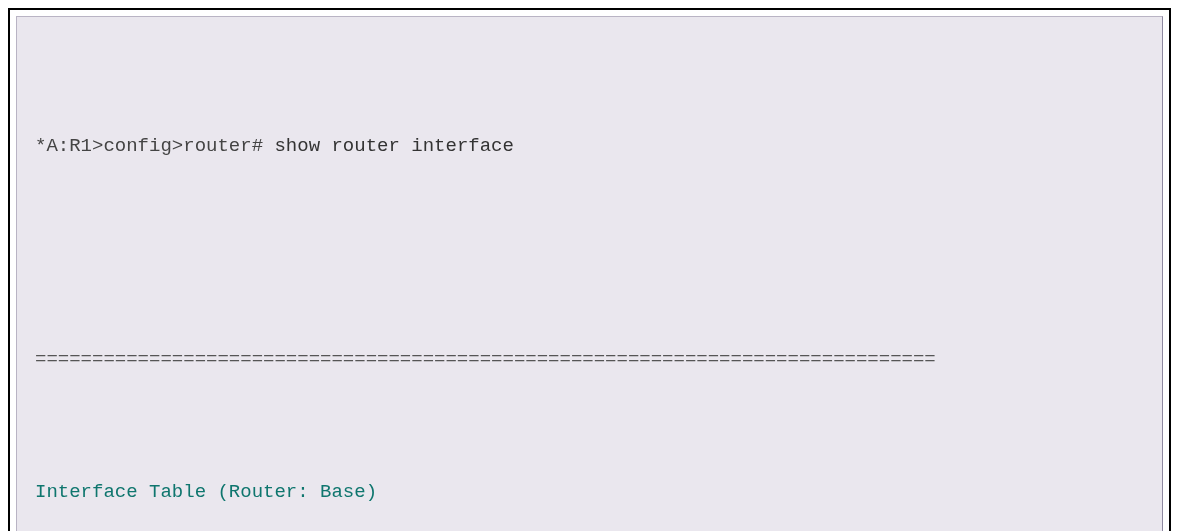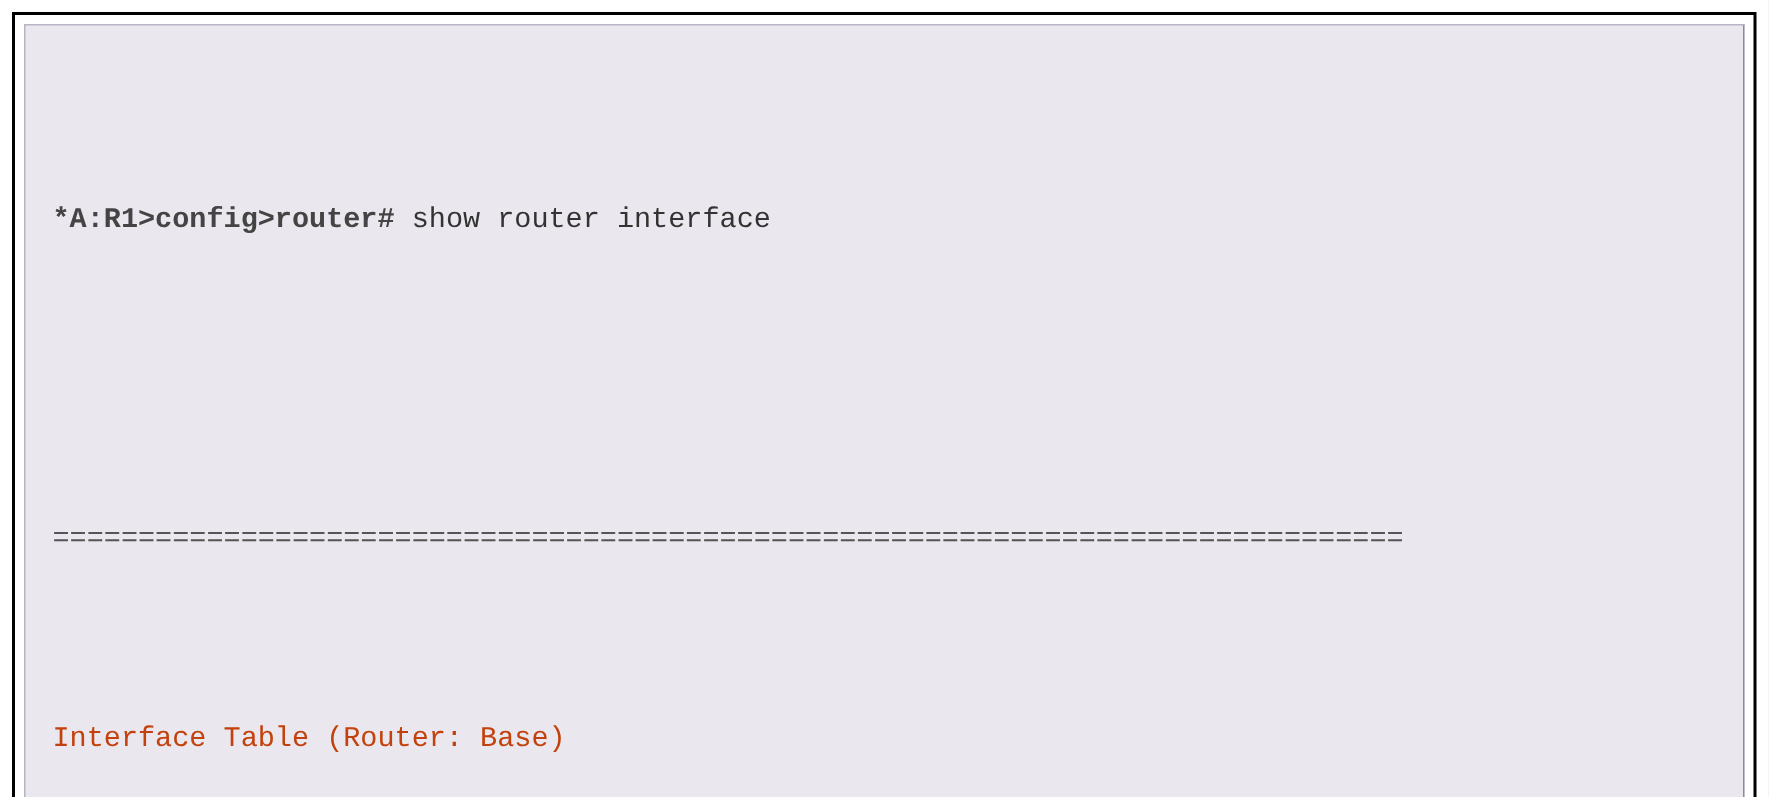--- a/index.html
+++ b/index.html
@@ -24,32 +24,32 @@
       color: #444;
       white-space: pre;
       overflow: hidden;
       font-family: "Courier New", Courier, monospace;
     }
     .prompt-line {
       font-family: "Courier New", Courier, monospace;
       white-space: pre;
     }
     .prompt-text {
-      font-weight: bold;
+      font-weight: normal;
     }
     .command-text {
       font-weight: normal;
       color: #333;
     }
     .rule {
       color: #555;
       letter-spacing: 0;
     }
     .table-title {
-      color: #c2410c;
+      color: #0f766e;
     }
   </style>
 </head>
 <body>
 
 <div class="outer-frame">
   <div class="terminal">
 
     
     <div class="prompt-line"><span class="prompt-text">*A:R1&gt;config&gt;router# </span><span class="command-text">show router interface</span></div>

